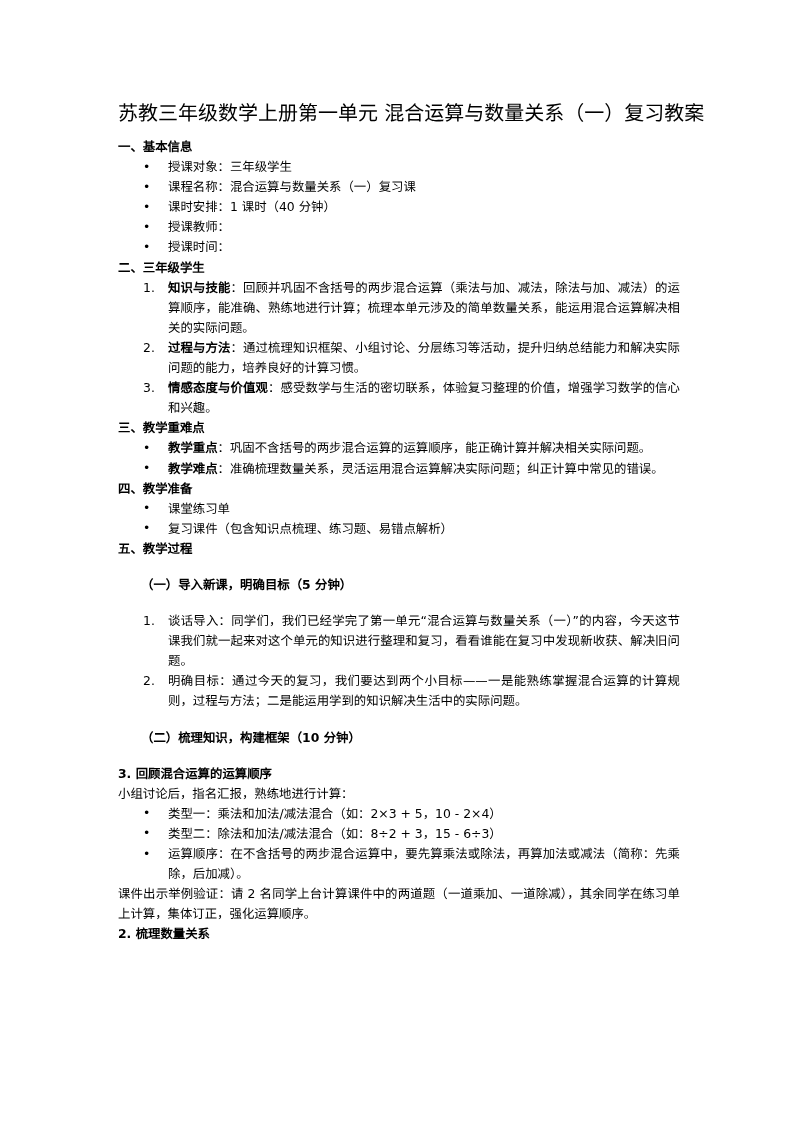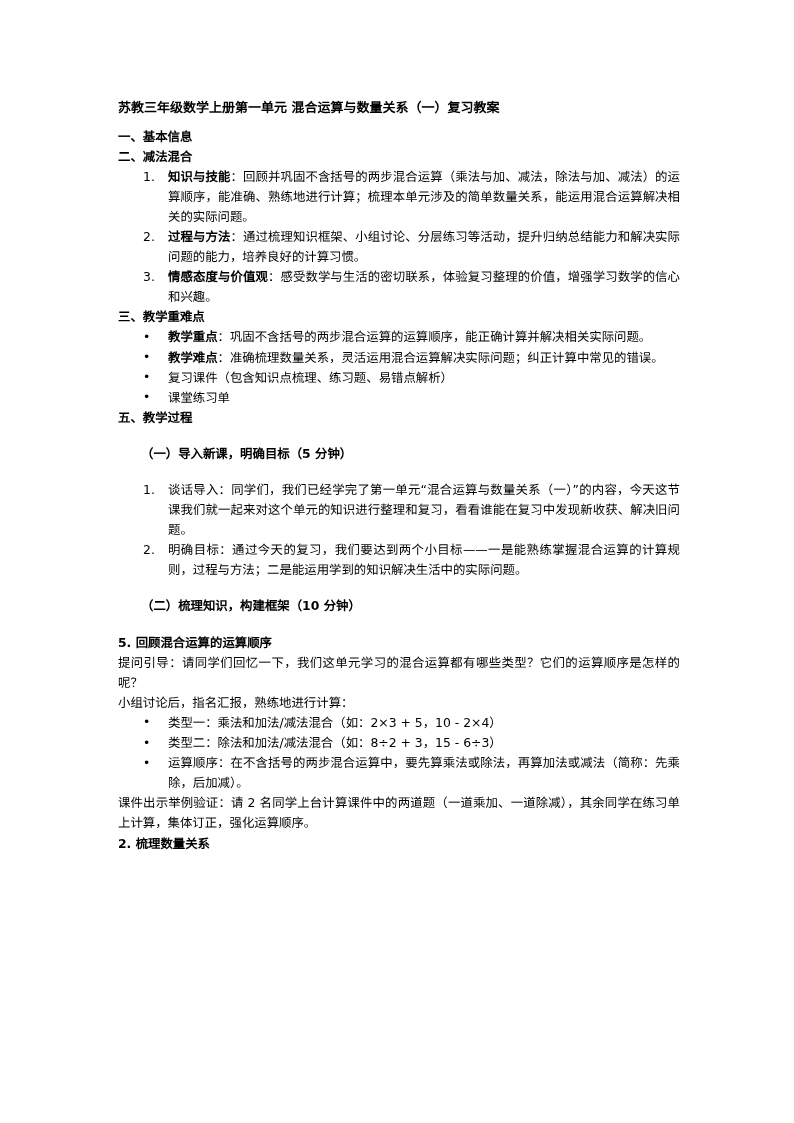--- a/index.html
+++ b/index.html
@@ -23,22 +23,22 @@
     overflow: hidden;
   }
   .content {
     position: absolute;
     left: 118px;
     top: 98px;
     width: 562px;
   }
 
   .doc-title {
-    font-size: 13px;
-    font-weight: bold;
+    font-size: 20px;
+    font-weight: normal;
     line-height: 1.5;
     letter-spacing: 0px;
     margin: 0 0 9px 0;
     white-space: nowrap;
   }
 
   .h2 {
     font-size: 12.4px;
     font-weight: bold;
     line-height: 1.62;
@@ -114,51 +114,58 @@
 </style>
 </head>
 <body>
 
 <div class="page">
   <div class="content">
 
     <h1 class="doc-title">苏教三年级数学上册第一单元 混合运算与数量关系（一）复习教案</h1>
 
     <h2 class="h2">一、基本信息</h2>
+    <ul class="bullets">
+      <li>授课对象：三年级学生</li>
+      <li>课程名称：混合运算与数量关系（一）复习课</li>
+      <li>课时安排：1 课时（40 分钟）</li>
+      <li>授课教师：</li>
+      <li>授课时间：</li>
+    </ul>
 
-    <h2 class="h2">二、减法混合</h2>
+    <h2 class="h2">二、三年级学生</h2>
     <ol class="nums">
       <li><span class="lbl">知识与技能</span><span>：回顾并巩固不含括号的两步混合运算（乘法与加、减法，除法与加、减法）的运算顺序，能准确、熟练地进行计算；梳理本单元涉及的简单数量关系，能运用混合运算解决相关的实际问题。</span></li>
       <li><span class="lbl">过程与方法</span><span>：通过梳理知识框架、小组讨论、分层练习等活动，提升归纳总结能力和解决实际问题的能力，培养良好的计算习惯。</span></li>
       <li><span class="lbl">情感态度与价值观</span><span>：感受数学与生活的密切联系，体验复习整理的价值，增强学习数学的信心和兴趣。</span></li>
     </ol>
 
     <h2 class="h2">三、教学重难点</h2>
     <ul class="bullets">
       <li><span class="lbl">教学重点</span><span>：巩固不含括号的两步混合运算的运算顺序，能正确计算并解决相关实际问题。</span></li>
       <li><span class="lbl">教学难点</span><span>：准确梳理数量关系，灵活运用混合运算解决实际问题；纠正计算中常见的错误。</span></li>
     </ul>
 
+    <h2 class="h2">四、教学准备</h2>
     <ul class="bullets">
+      <li>课堂练习单</li>
       <li>复习课件（包含知识点梳理、练习题、易错点解析）</li>
-      <li>课堂练习单</li>
     </ul>
 
     <h2 class="h2">五、教学过程</h2>
 
     <h3 class="h3">（一）导入新课，明确目标（5 分钟）</h3>
     <ol class="nums">
       <li>谈话导入：同学们，我们已经学完了第一单元“混合运算与数量关系（一）”的内容，今天这节课我们就一起来对这个单元的知识进行整理和复习，看看谁能在复习中发现新收获、解决旧问题。</li>
       <li>明确目标：通过今天的复习，我们要达到两个小目标——一是能熟练掌握混合运算的计算规则，过程与方法；二是能运用学到的知识解决生活中的实际问题。</li>
     </ol>
 
     <h3 class="h3">（二）梳理知识，构建框架（10 分钟）</h3>
 
-    <h4 class="h4">5. 回顾混合运算的运算顺序</h4>
-    <p class="para">提问引导：请同学们回忆一下，我们这单元学习的混合运算都有哪些类型？它们的运算顺序是怎样的呢？</p>
+    <h4 class="h4">3. 回顾混合运算的运算顺序</h4>
     <p class="para">小组讨论后，指名汇报，熟练地进行计算：</p>
     <ul class="bullets">
       <li>类型一：乘法和加法/减法混合（如：2×3 + 5，10 - 2×4）</li>
       <li>类型二：除法和加法/减法混合（如：8÷2 + 3，15 - 6÷3）</li>
       <li>运算顺序：在不含括号的两步混合运算中，要先算乘法或除法，再算加法或减法（简称：先乘除，后加减）。</li>
     </ul>
     <p class="para">课件出示举例验证：请 2 名同学上台计算课件中的两道题（一道乘加、一道除减），其余同学在练习单上计算，集体订正，强化运算顺序。</p>
 
     <h4 class="h4">2. 梳理数量关系</h4>
 

